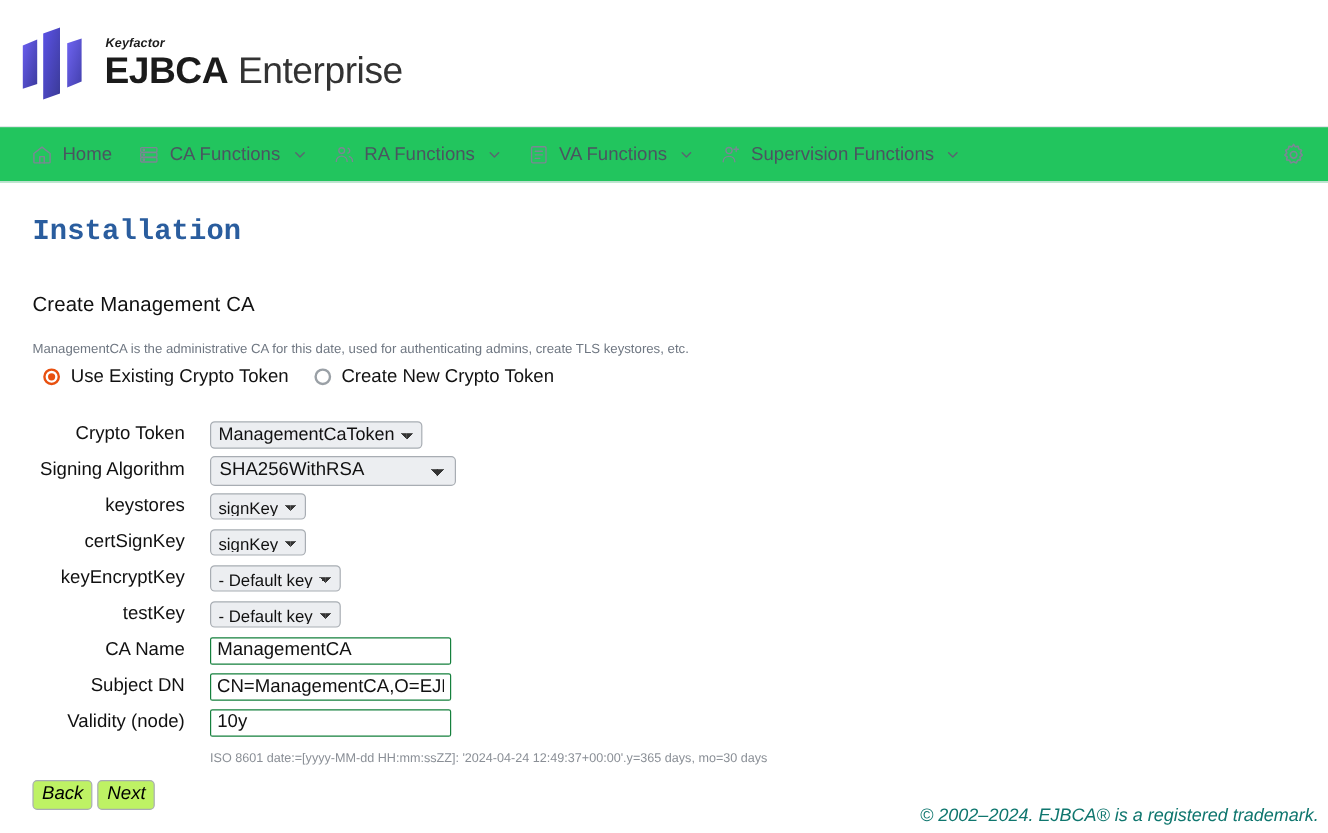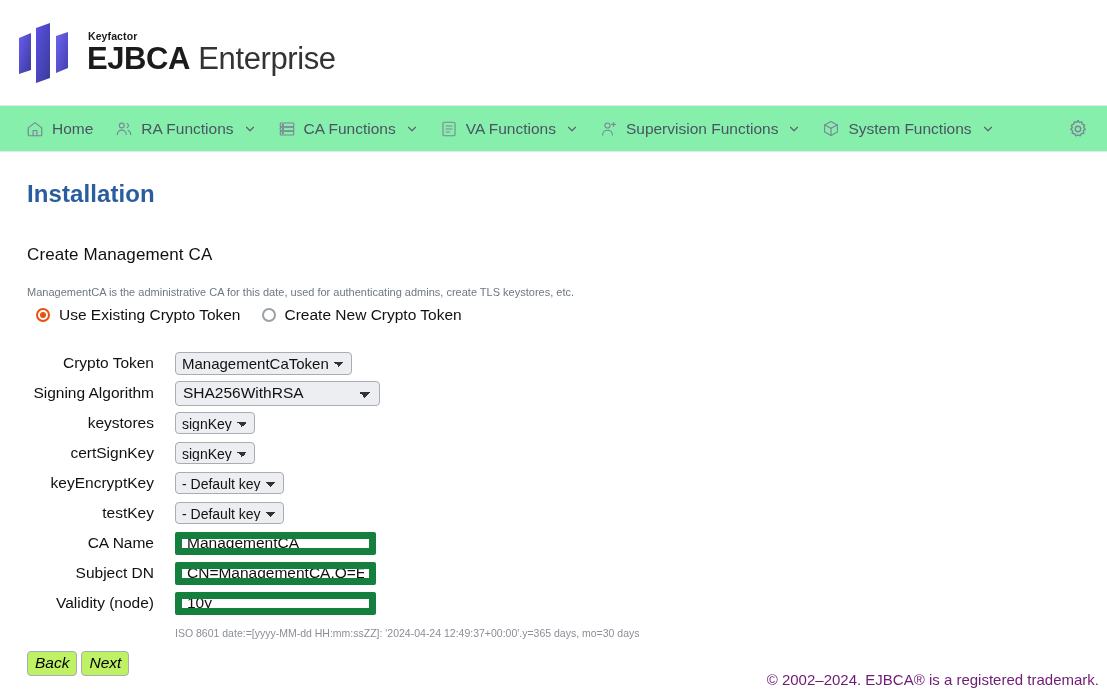--- a/index.html
+++ b/index.html
@@ -43,34 +43,35 @@
     justify-content: center;
     line-height: 1;
   }
   .brand-sup {
     font-size: 10.5px;
     font-weight: bold;
     color: #1b1b1b;
     letter-spacing: 0.1px;
     margin-bottom: 2px;
     margin-left: 1px;
+    font-style: italic;
   }
   .brand-main {
     font-size: 31px;
     color: #1b1b1b;
     letter-spacing: -0.4px;
     white-space: nowrap;
   }
   .brand-main .b-bold { font-weight: bold; }
   .brand-main .b-light { font-weight: 400; color: #333; }
 
   
   .navbar {
     height: 47px;
-    background: #86efac;
+    background: #22c55e;
     border-top: 1px solid #e3e6ea;
     border-bottom: 1px solid #e3e6ea;
     display: flex;
     align-items: center;
     padding: 0 12px 0 18px;
     position: relative;
   }
   .nav-item {
     display: flex;
     align-items: center;
@@ -109,20 +110,21 @@
   .content {
     padding: 0 0 0 27px;
     position: relative;
   }
   h1.page-title {
     color: #2a5d9e;
     font-size: 24px;
     font-weight: bold;
     margin: 28px 0 0 0;
     letter-spacing: 0.1px;
+    font-family: Liberation Mono, monospace;
   }
   h2.section-title {
     color: #111111;
     font-size: 17px;
     font-weight: normal;
     margin: 37px 0 0 0;
     letter-spacing: 0.1px;
   }
   .helper-note {
     color: #6f7782;
@@ -229,21 +231,21 @@
   select.ui-select.token {
     font-size: 15px;
     height: 23px;
   }
 
   input.ui-text {
     font-family: "Liberation Sans", sans-serif;
     font-size: 15.5px;
     color: #111;
     background: #ffffff;
-    border: 7px solid #15803d;
+    border: 1px solid #15803d;
     border-radius: 2px;
     height: 23px;
     width: 201px;
     padding: 1px 5px;
   }
 
   .iso-note {
     font-size: 10.5px;
     color: #8a8f96;
     margin-left: 148px;
@@ -269,22 +271,23 @@
     cursor: pointer;
     font-style: italic;
   }
 
   
   .footer {
     position: absolute;
     right: 8px;
     bottom: 6px;
     font-size: 15px;
-    color: #701a75;
+    color: #0f766e;
     text-align: right;
+    font-style: italic;
   }
 </style>
 </head>
 <body>
 
 <div class="page">
 
   <div class="header">
     <div class="brand">
       <svg class="logo-mark" viewBox="0 0 56 62">
@@ -320,56 +323,56 @@
         <svg width="18" height="18" viewBox="0 0 24 24" fill="none" stroke="currentColor" stroke-width="1.6" stroke-linecap="round" stroke-linejoin="round">
           <path d="M3 10.5 L12 3.5 L21 10.5 V20 a1 1 0 0 1-1 1 H4 a1 1 0 0 1-1-1 Z"></path>
           <path d="M9.5 21 V14 h5 v7"></path>
         </svg>
       </span>
       <span>Home</span>
     </div>
 
     <div class="nav-item">
       <span class="nav-ico">
-        <svg width="19" height="19" viewBox="0 0 24 24" fill="none" stroke="currentColor" stroke-width="1.5" stroke-linecap="round" stroke-linejoin="round">
-          <circle cx="9" cy="8" r="3.2"></circle>
-          <path d="M3 20 c0-3.6 2.8-5.8 6-5.8 s6 2.2 6 5.8"></path>
-          <path d="M16 5.3 a3 3 0 0 1 0 5.6"></path>
-          <path d="M17.5 14.6 c2.2 .7 3.5 2.6 3.5 5.4"></path>
-        </svg>
-      </span>
-      <span>RA Functions</span>
-      <span class="nav-caret">
-        <svg width="12" height="12" viewBox="0 0 24 24" fill="none" stroke="currentColor" stroke-width="2.4" stroke-linecap="round" stroke-linejoin="round">
-            <path d="M5 8.5 L12 15.5 L19 8.5"></path>
-          </svg>
-      </span>
-    </div>
-
-    <div class="nav-item">
-      <span class="nav-ico">
         <svg width="18" height="18" viewBox="0 0 24 24" fill="none" stroke="currentColor" stroke-width="1.5">
           <rect x="3" y="4" width="18" height="5" rx="1"></rect>
           <rect x="3" y="9.5" width="18" height="5" rx="1"></rect>
           <rect x="3" y="15" width="18" height="5" rx="1"></rect>
           <circle cx="6.5" cy="6.5" r="0.8" fill="currentColor"></circle>
           <circle cx="6.5" cy="12" r="0.8" fill="currentColor"></circle>
           <circle cx="6.5" cy="17.5" r="0.8" fill="currentColor"></circle>
         </svg>
       </span>
       <span>CA Functions</span>
       <span class="nav-caret">
         <svg width="12" height="12" viewBox="0 0 24 24" fill="none" stroke="currentColor" stroke-width="2.4" stroke-linecap="round" stroke-linejoin="round">
             <path d="M5 8.5 L12 15.5 L19 8.5"></path>
           </svg>
       </span>
     </div>
 
     <div class="nav-item">
       <span class="nav-ico">
+        <svg width="19" height="19" viewBox="0 0 24 24" fill="none" stroke="currentColor" stroke-width="1.5" stroke-linecap="round" stroke-linejoin="round">
+          <circle cx="9" cy="8" r="3.2"></circle>
+          <path d="M3 20 c0-3.6 2.8-5.8 6-5.8 s6 2.2 6 5.8"></path>
+          <path d="M16 5.3 a3 3 0 0 1 0 5.6"></path>
+          <path d="M17.5 14.6 c2.2 .7 3.5 2.6 3.5 5.4"></path>
+        </svg>
+      </span>
+      <span>RA Functions</span>
+      <span class="nav-caret">
+        <svg width="12" height="12" viewBox="0 0 24 24" fill="none" stroke="currentColor" stroke-width="2.4" stroke-linecap="round" stroke-linejoin="round">
+            <path d="M5 8.5 L12 15.5 L19 8.5"></path>
+          </svg>
+      </span>
+    </div>
+
+    <div class="nav-item">
+      <span class="nav-ico">
         <svg width="18" height="18" viewBox="0 0 24 24" fill="none" stroke="currentColor" stroke-width="1.5" stroke-linecap="round" stroke-linejoin="round">
           <rect x="4" y="3" width="16" height="18" rx="1.5"></rect>
           <path d="M8 8 h8 M8 12 h8 M8 16 h5"></path>
         </svg>
       </span>
       <span>VA Functions</span>
       <span class="nav-caret">
         <svg width="12" height="12" viewBox="0 0 24 24" fill="none" stroke="currentColor" stroke-width="2.4" stroke-linecap="round" stroke-linejoin="round">
             <path d="M5 8.5 L12 15.5 L19 8.5"></path>
           </svg>
@@ -385,35 +388,20 @@
         </svg>
       </span>
       <span>Supervision Functions</span>
       <span class="nav-caret">
         <svg width="12" height="12" viewBox="0 0 24 24" fill="none" stroke="currentColor" stroke-width="2.4" stroke-linecap="round" stroke-linejoin="round">
             <path d="M5 8.5 L12 15.5 L19 8.5"></path>
           </svg>
       </span>
     </div>
 
-    <div class="nav-item">
-      <span class="nav-ico">
-        <svg width="19" height="19" viewBox="0 0 24 24" fill="none" stroke="currentColor" stroke-width="1.5" stroke-linecap="round" stroke-linejoin="round">
-          <path d="M12 2.6 L20.5 7.2 V16.8 L12 21.4 L3.5 16.8 V7.2 Z"></path>
-          <path d="M3.7 7.3 L12 11.8 L20.3 7.3"></path>
-          <path d="M12 11.8 V21.3"></path>
-        </svg>
-      </span>
-      <span>System Functions</span>
-      <span class="nav-caret">
-        <svg width="12" height="12" viewBox="0 0 24 24" fill="none" stroke="currentColor" stroke-width="2.4" stroke-linecap="round" stroke-linejoin="round">
-            <path d="M5 8.5 L12 15.5 L19 8.5"></path>
-          </svg>
-      </span>
-    </div>
 
     <div class="nav-spacer"></div>
 
     <span class="nav-gear">
       <svg width="22" height="22" viewBox="0 0 24 24" fill="none" stroke="currentColor" stroke-width="1.5" stroke-linecap="round" stroke-linejoin="round">
         <circle cx="12" cy="12" r="3"></circle>
         <path d="M12 2.6 l1.5 2.2 2.6-.6 .6 2.6 2.5 1 -1 2.5 1.7 2 -2 1.7 .4 2.6 -2.6 .4 -1.2 2.4 -2.5-1 -2.5 1 -1.2-2.4 -2.6-.4 .4-2.6 -2-1.7 1.7-2 -1-2.5 2.5-1 .6-2.6 2.6 .6z"></path>
       </svg>
     </span>
   </div>

